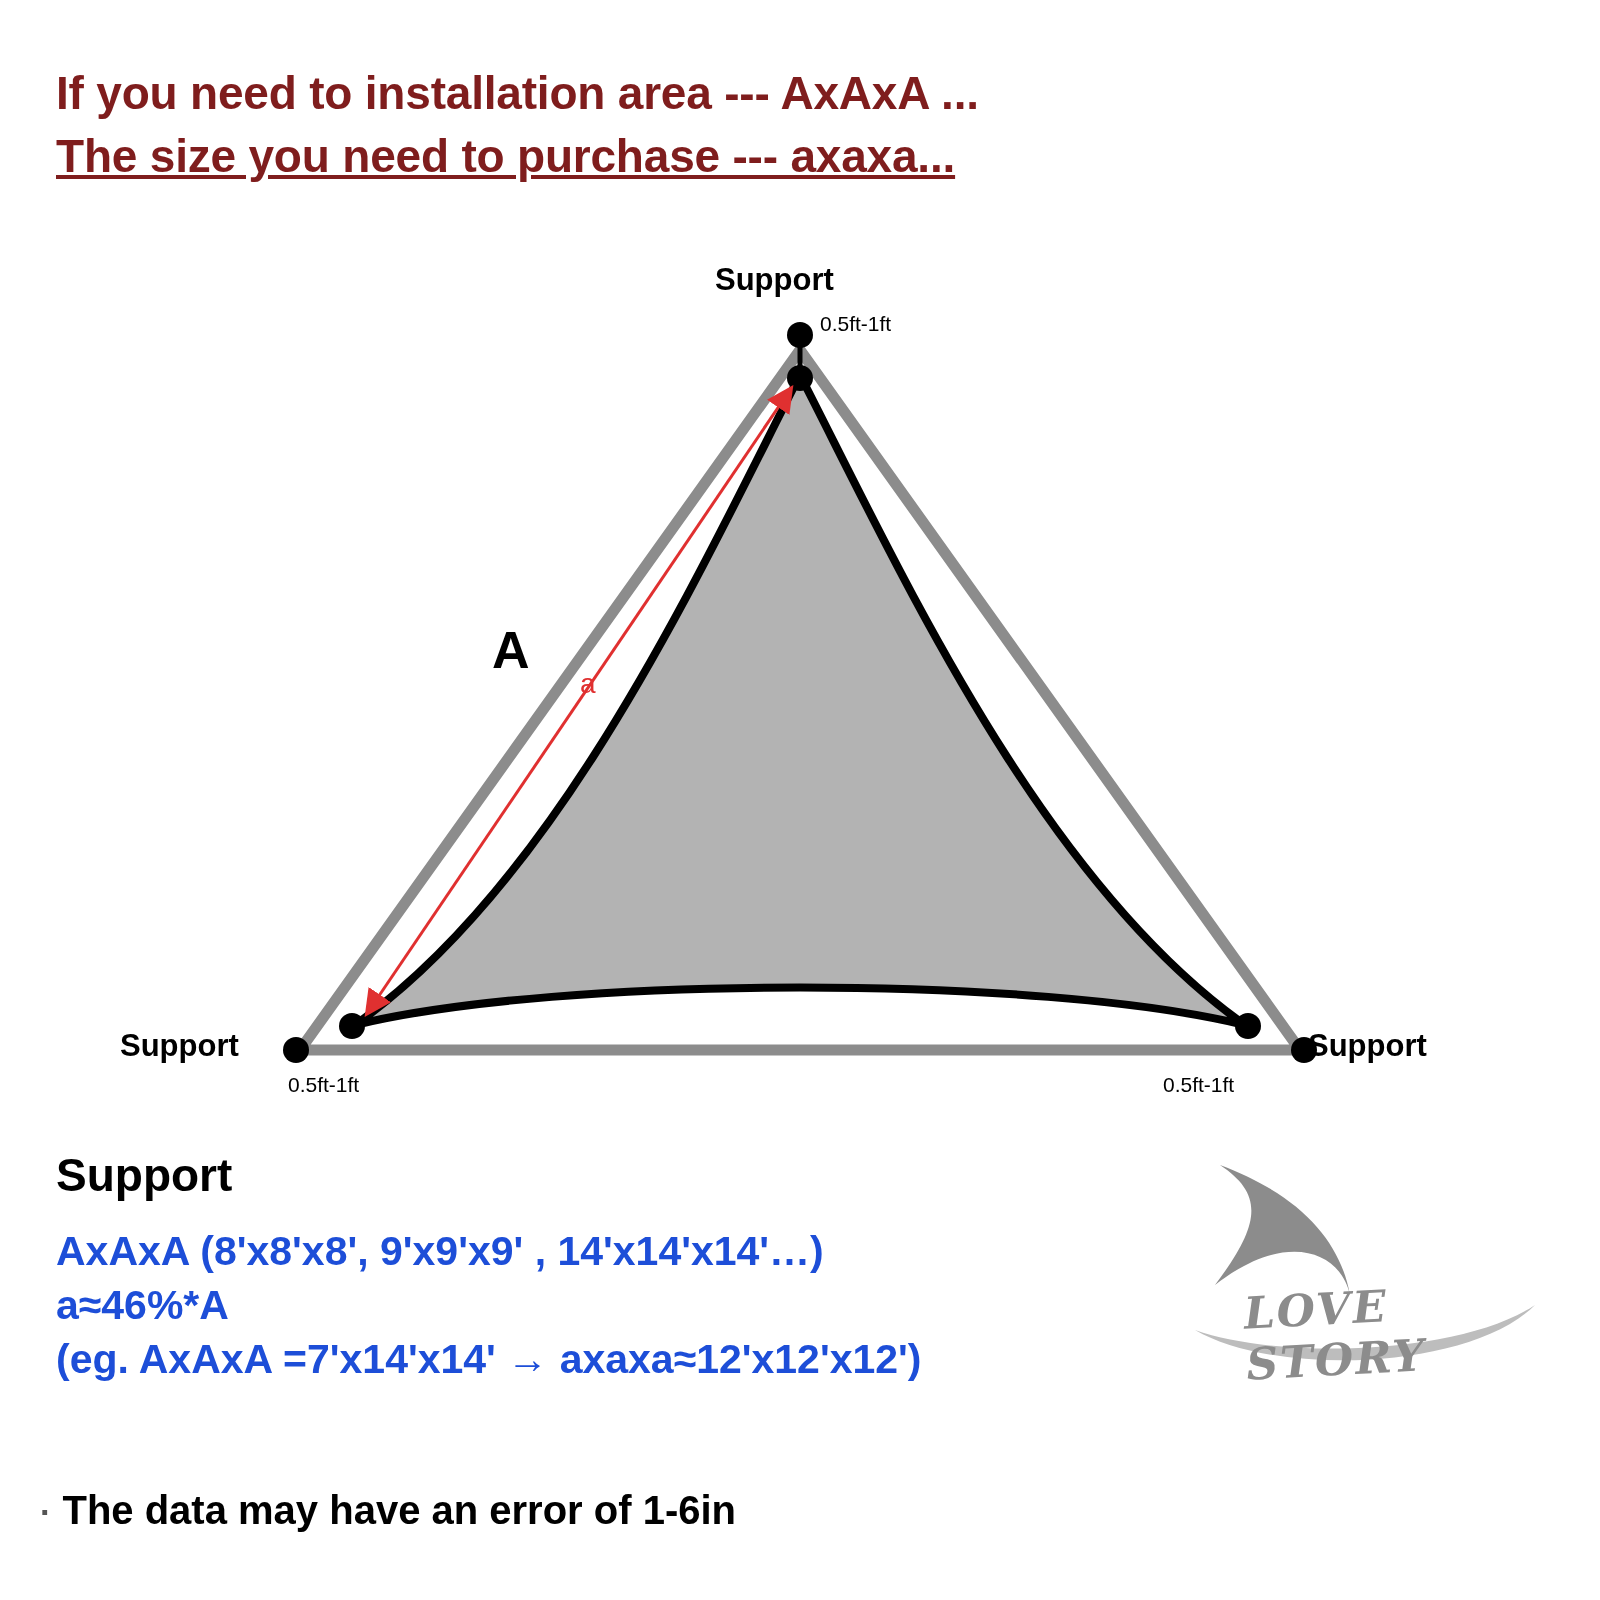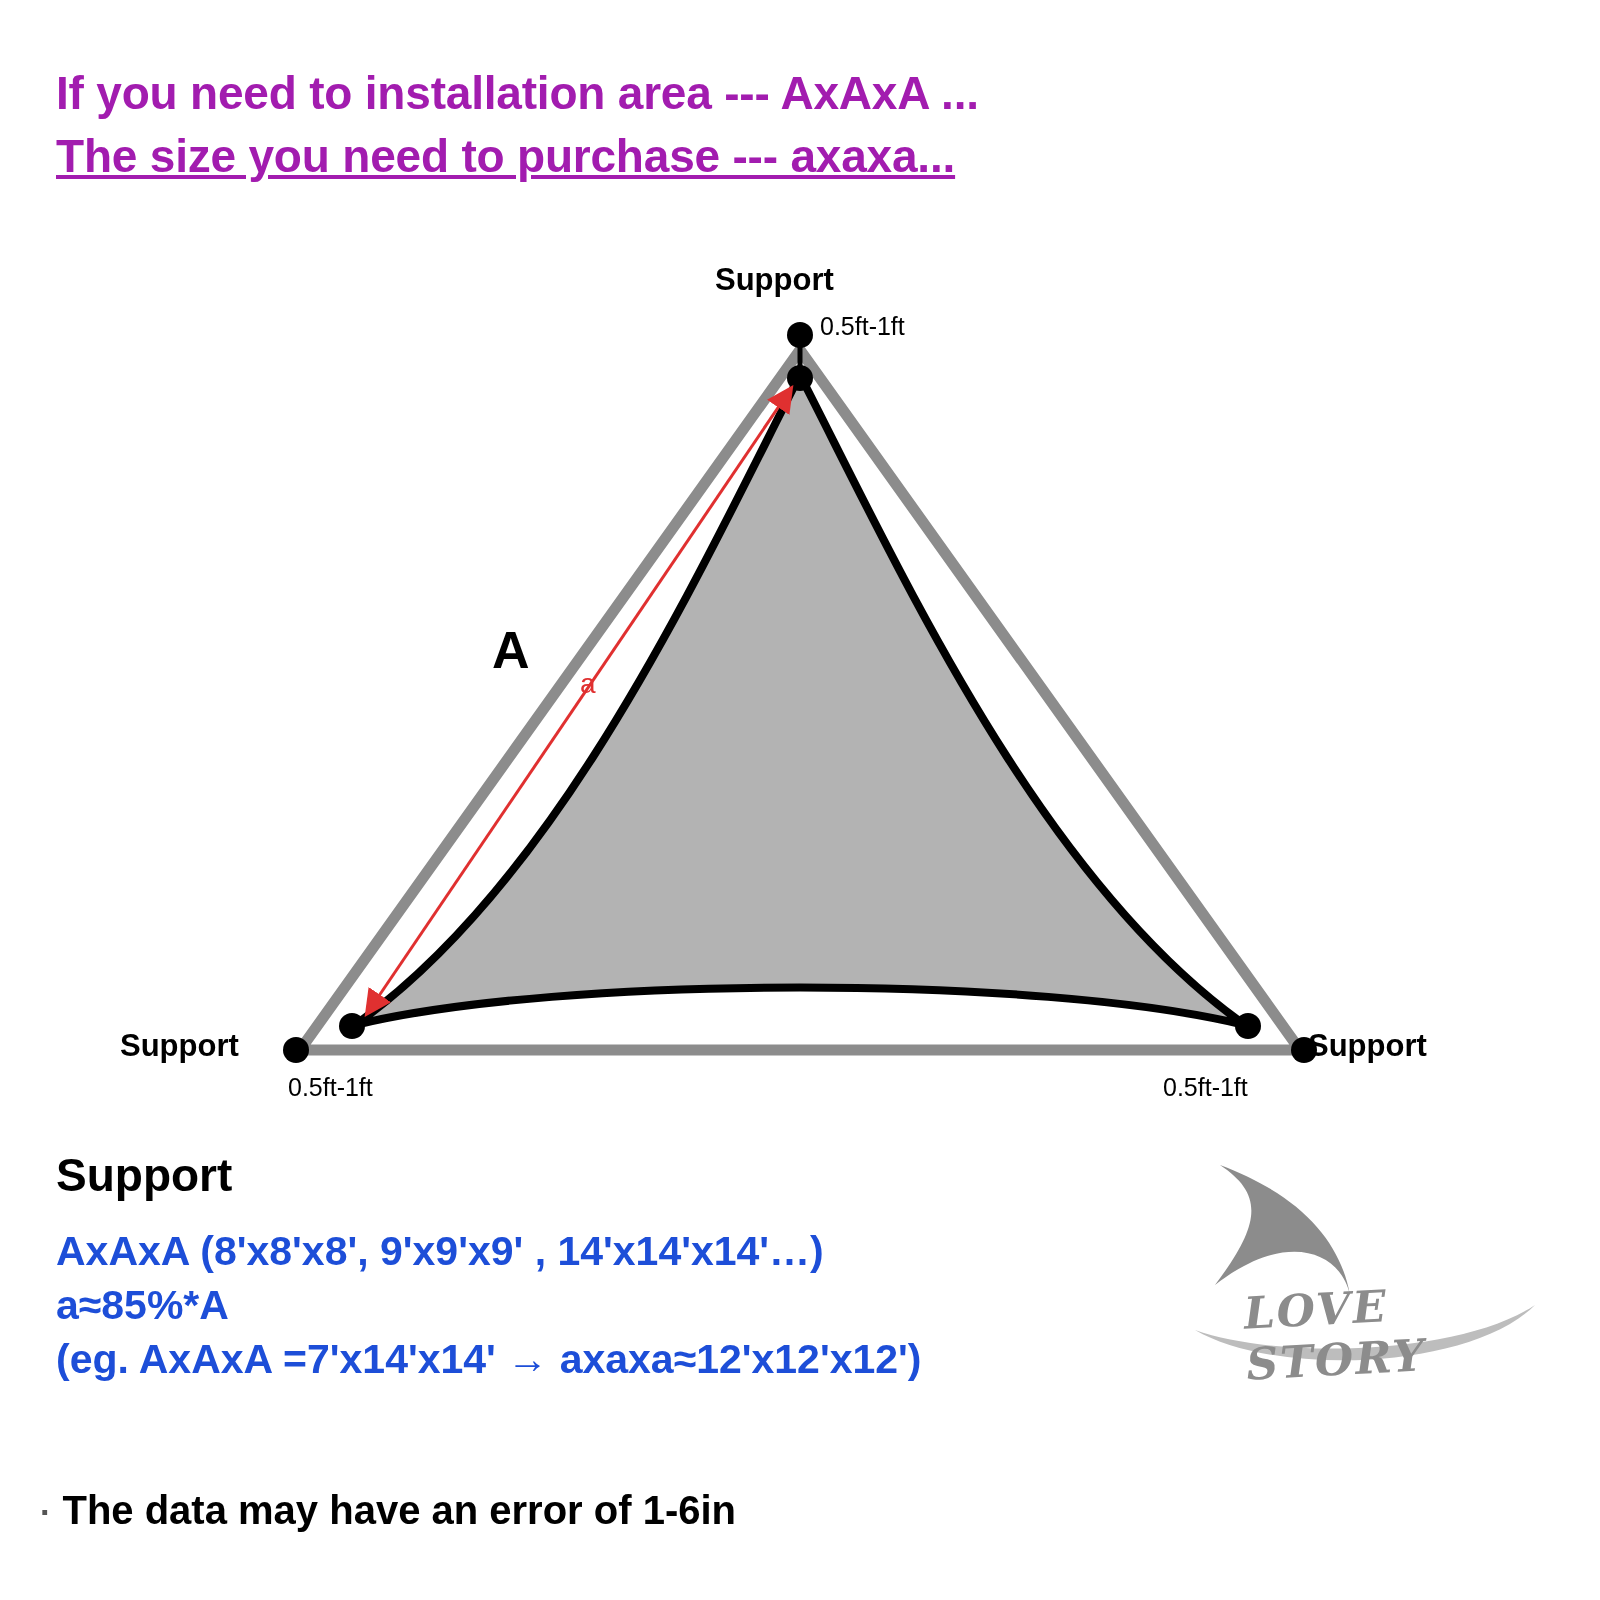--- a/index.html
+++ b/index.html
@@ -11,21 +11,21 @@
     width: 1600px;
     height: 1600px;
     position: relative;
     font-family: "Liberation Sans", sans-serif;
     overflow: hidden;
   }
   .headline {
     position: absolute;
     left: 56px;
     top: 62px;
-    color: #a21caf;
+    color: #7f1d1d;
     font-weight: bold;
     font-size: 46px;
     line-height: 1.38;
     letter-spacing: -0.2px;
   }
   .headline .line2 {
     display: block;
     text-decoration: underline;
   }
   #diagram {
@@ -46,21 +46,21 @@
   .lbl {
     position: absolute;
     color: #000;
     font-family: "Liberation Sans", sans-serif;
   }
   .support-bold {
     font-weight: bold;
     font-size: 31px;
   }
   .dim-small {
-    font-size: 25px;
+    font-size: 21px;
   }
   .big-A {
     font-weight: bold;
     font-size: 52px;
   }
   .red-a {
     color: #e03030;
     font-size: 28px;
   }
   .bottom-block {
@@ -158,21 +158,21 @@
   <div class="lbl support-bold" style="left:1308px; top:788px;">Support</div>
   <div class="lbl dim-small" style="left:1163px; top:833px;">0.5ft-1ft</div>
 
   <div class="lbl big-A" style="left:492px; top:380px;">A</div>
   <div class="lbl red-a" style="left:580px; top:428px;">a</div>
 </div>
 
 <div class="bottom-block">
   <div class="b-title">Support</div>
   <div class="b-line">AxAxA (8'x8'x8', 9'x9'x9' , 14'x14'x14'…)</div>
-  <div class="b-line">a≈85%*A</div>
+  <div class="b-line">a≈46%*A</div>
   <div class="b-line">(eg. AxAxA =7'x14'x14' →   axaxa≈12'x12'x12')</div>
 </div>
 
 <div class="note">
   <span class="dot">·</span>
   <span>The data may have an error of 1-6in</span>
 </div>
 
 <div class="brand">
   <svg width="350" height="230" viewBox="0 0 350 230">

